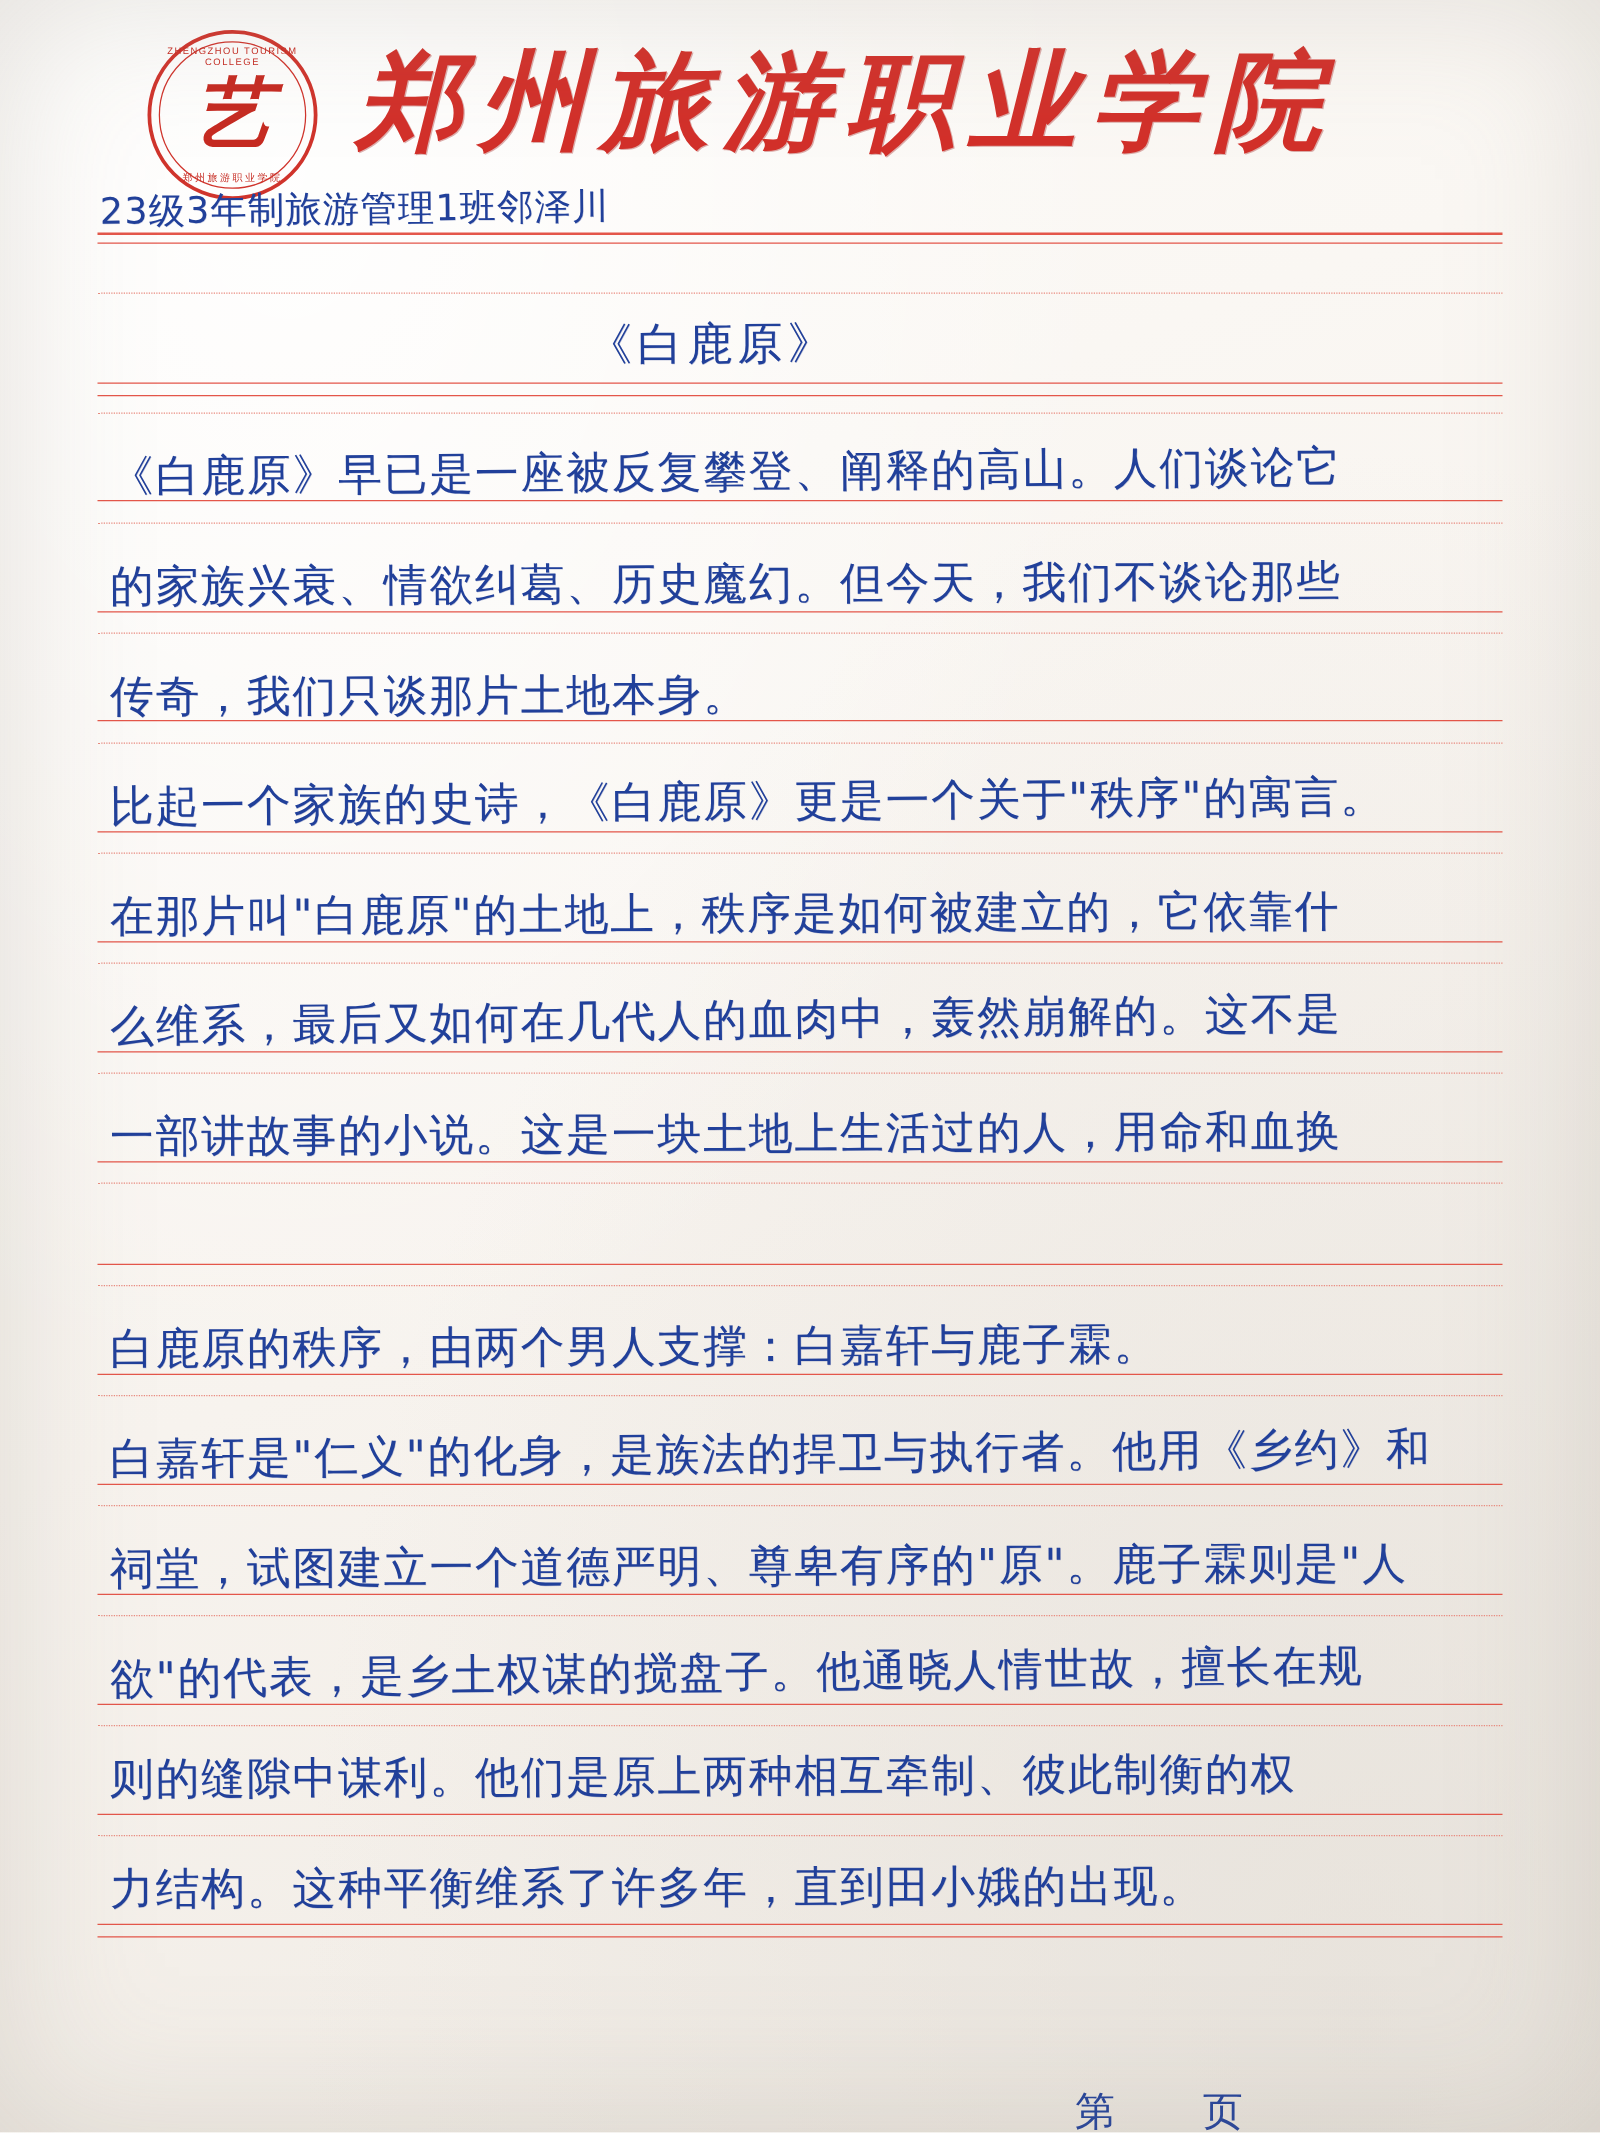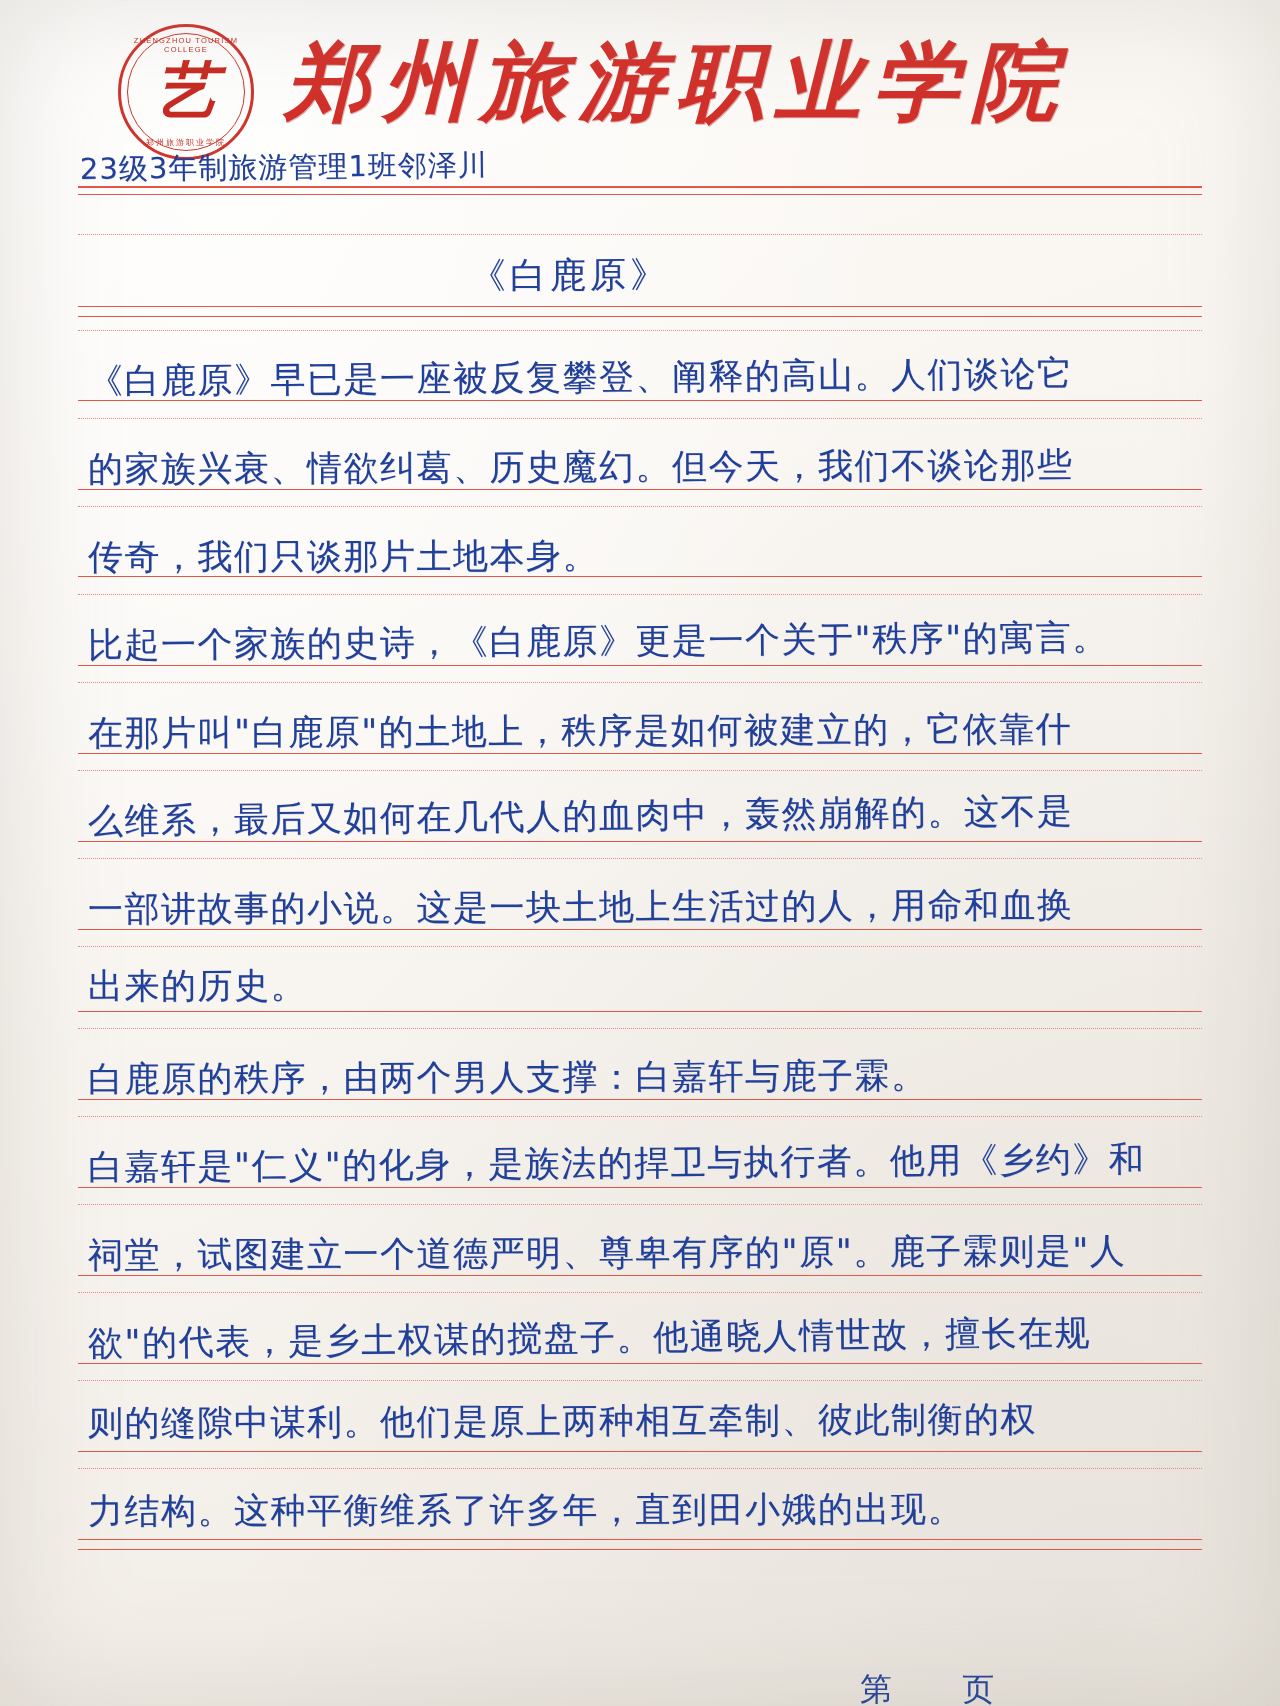--- a/index.html
+++ b/index.html
@@ -229,21 +229,20 @@
   <div class="hw blue r2" id="doc-title">《白鹿原》</div>
 
   <div class="hw blue bodyline r1" style="top:358px">《白鹿原》早已是一座被反复攀登、阐释的高山。人们谈论它</div>
   <div class="hw blue bodyline r2" style="top:446px">的家族兴衰、情欲纠葛、历史魔幻。但今天，我们不谈论那些</div>
   <div class="hw blue bodyline r4" style="top:534px">传奇，我们只谈那片土地本身。</div>
 
   <div class="hw blue bodyline r1" style="top:622px">比起一个家族的史诗，《白鹿原》更是一个关于"秩序"的寓言。</div>
   <div class="hw blue bodyline r2" style="top:710px">在那片叫"白鹿原"的土地上，秩序是如何被建立的，它依靠什</div>
   <div class="hw blue bodyline r3" style="top:798px">么维系，最后又如何在几代人的血肉中，轰然崩解的。这不是</div>
   <div class="hw blue bodyline r2" style="top:886px">一部讲故事的小说。这是一块土地上生活过的人，用命和血换</div>
-  <div class="hw blue bodyline r4" style="top:963px">出来的历史。</div>
 
   <div class="hw blue bodyline r2" style="top:1056px">白鹿原的秩序，由两个男人支撑：白嘉轩与鹿子霖。</div>
 
   <div class="hw blue bodyline r1" style="top:1144px">白嘉轩是"仁义"的化身，是族法的捍卫与执行者。他用《乡约》和</div>
   <div class="hw blue bodyline r2" style="top:1232px">祠堂，试图建立一个道德严明、尊卑有序的"原"。鹿子霖则是"人</div>
   <div class="hw blue bodyline r3" style="top:1320px">欲"的代表，是乡土权谋的搅盘子。他通晓人情世故，擅长在规</div>
   <div class="hw blue bodyline r2" style="top:1400px">则的缝隙中谋利。他们是原上两种相互牵制、彼此制衡的权</div>
   <div class="hw blue bodyline r4" style="top:1488px">力结构。这种平衡维系了许多年，直到田小娥的出现。</div>
 
   <div id="page-footer">第 页</div>

